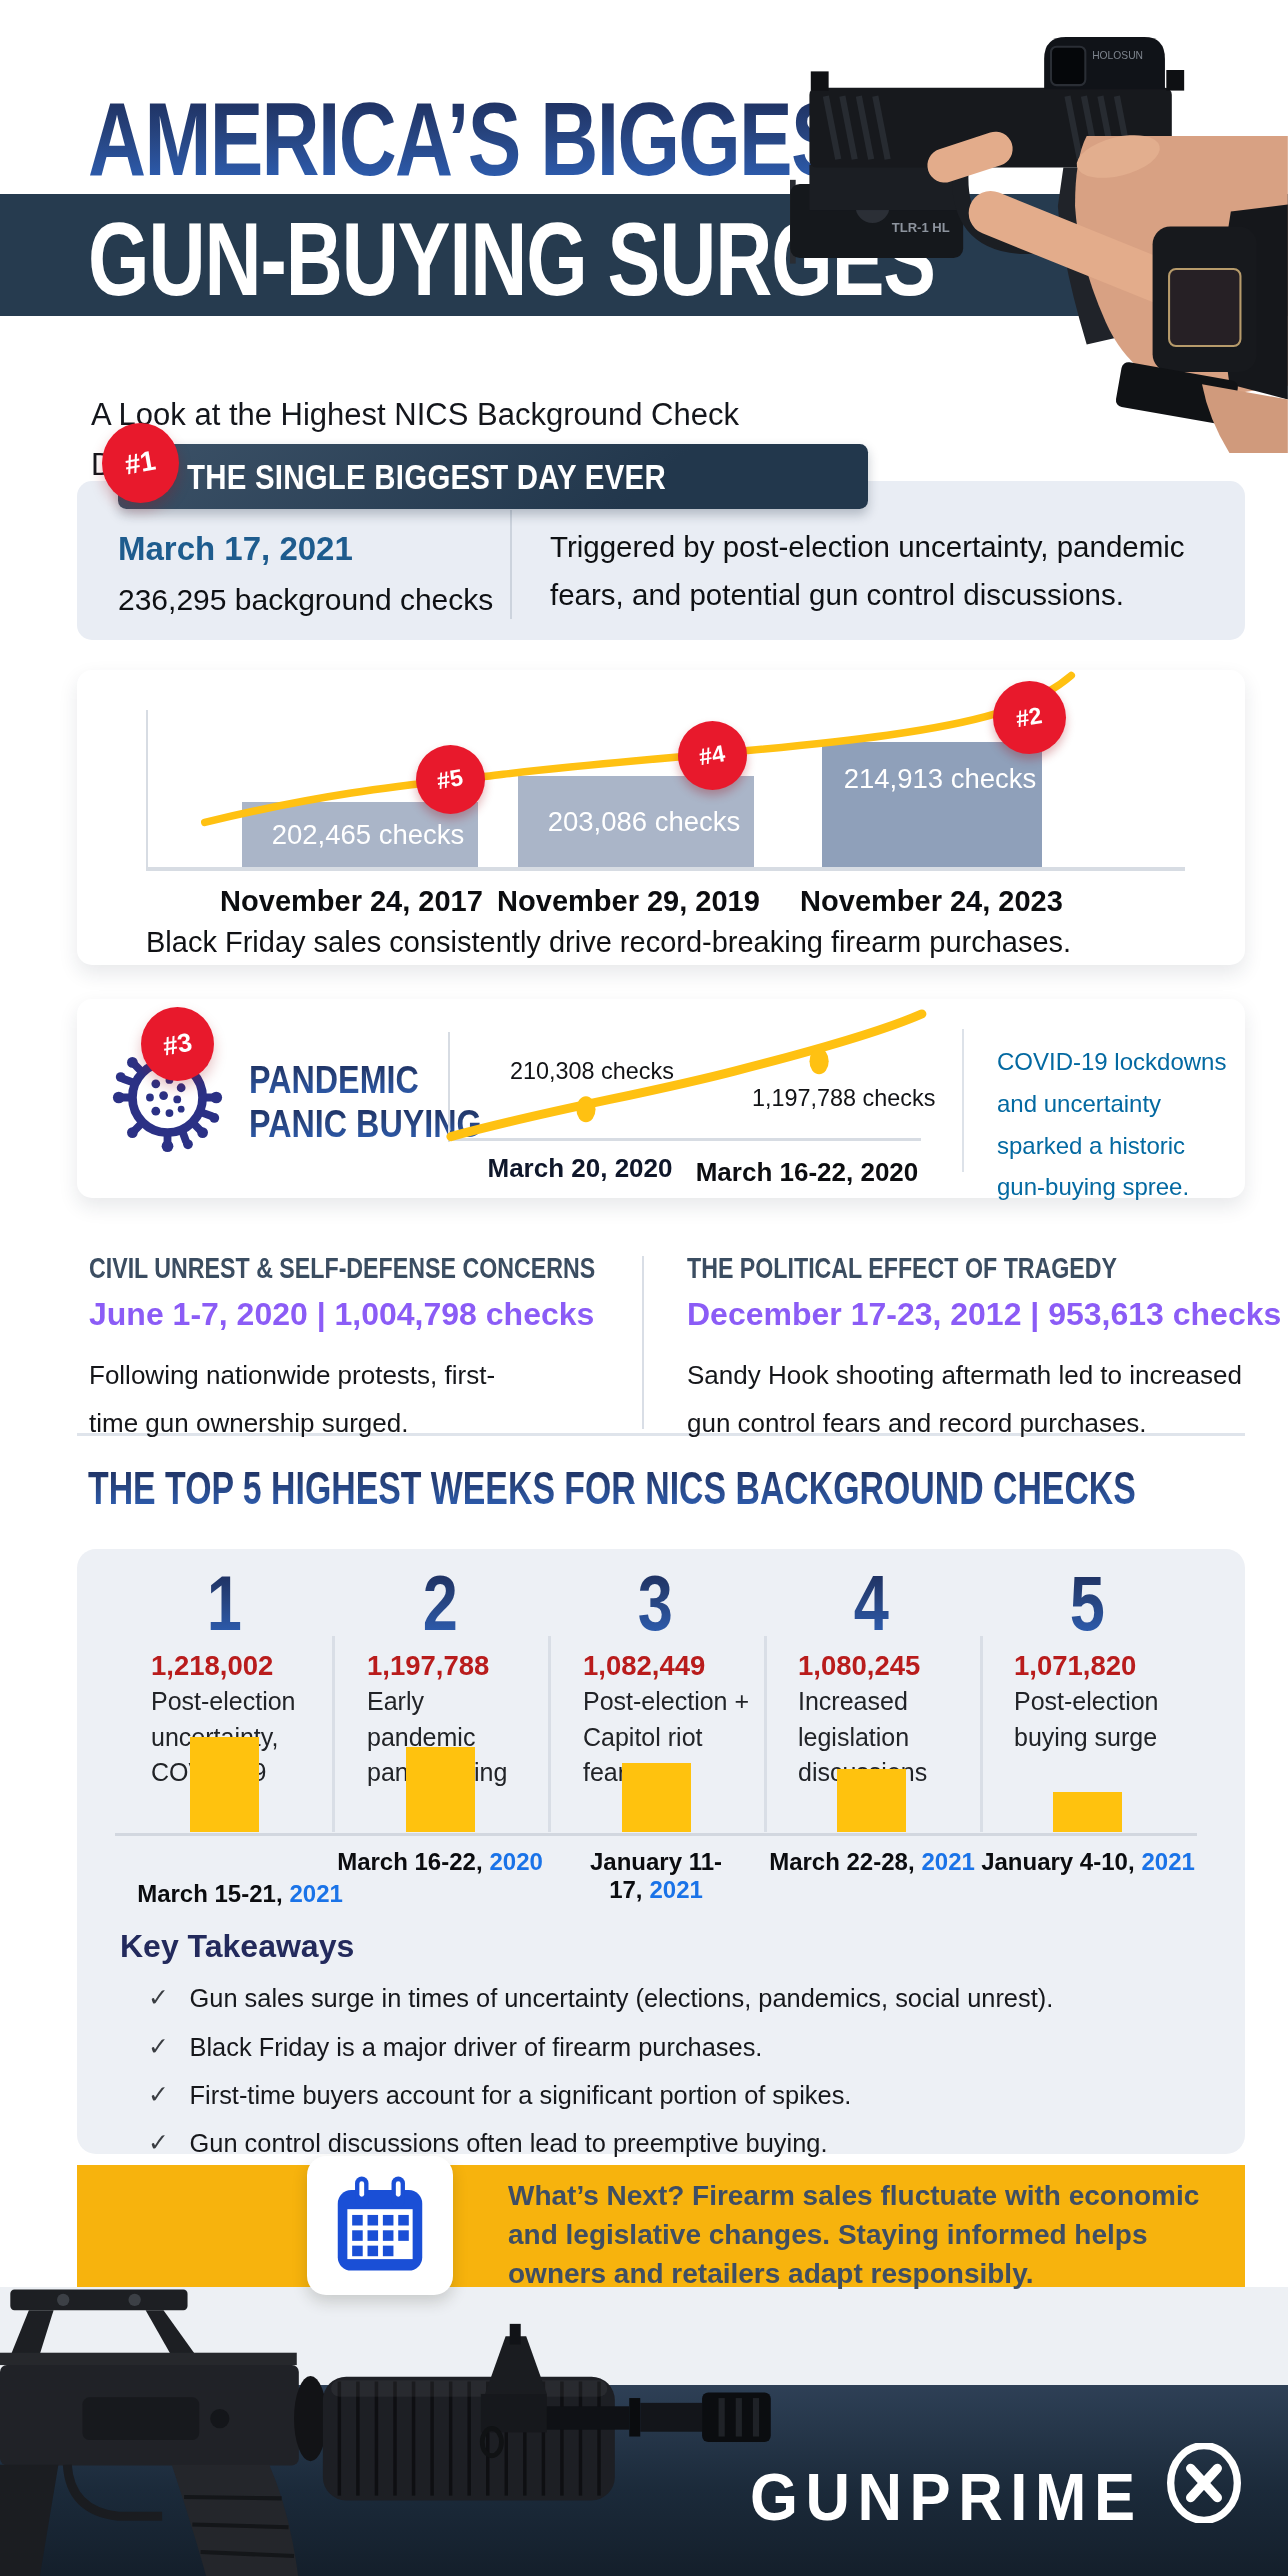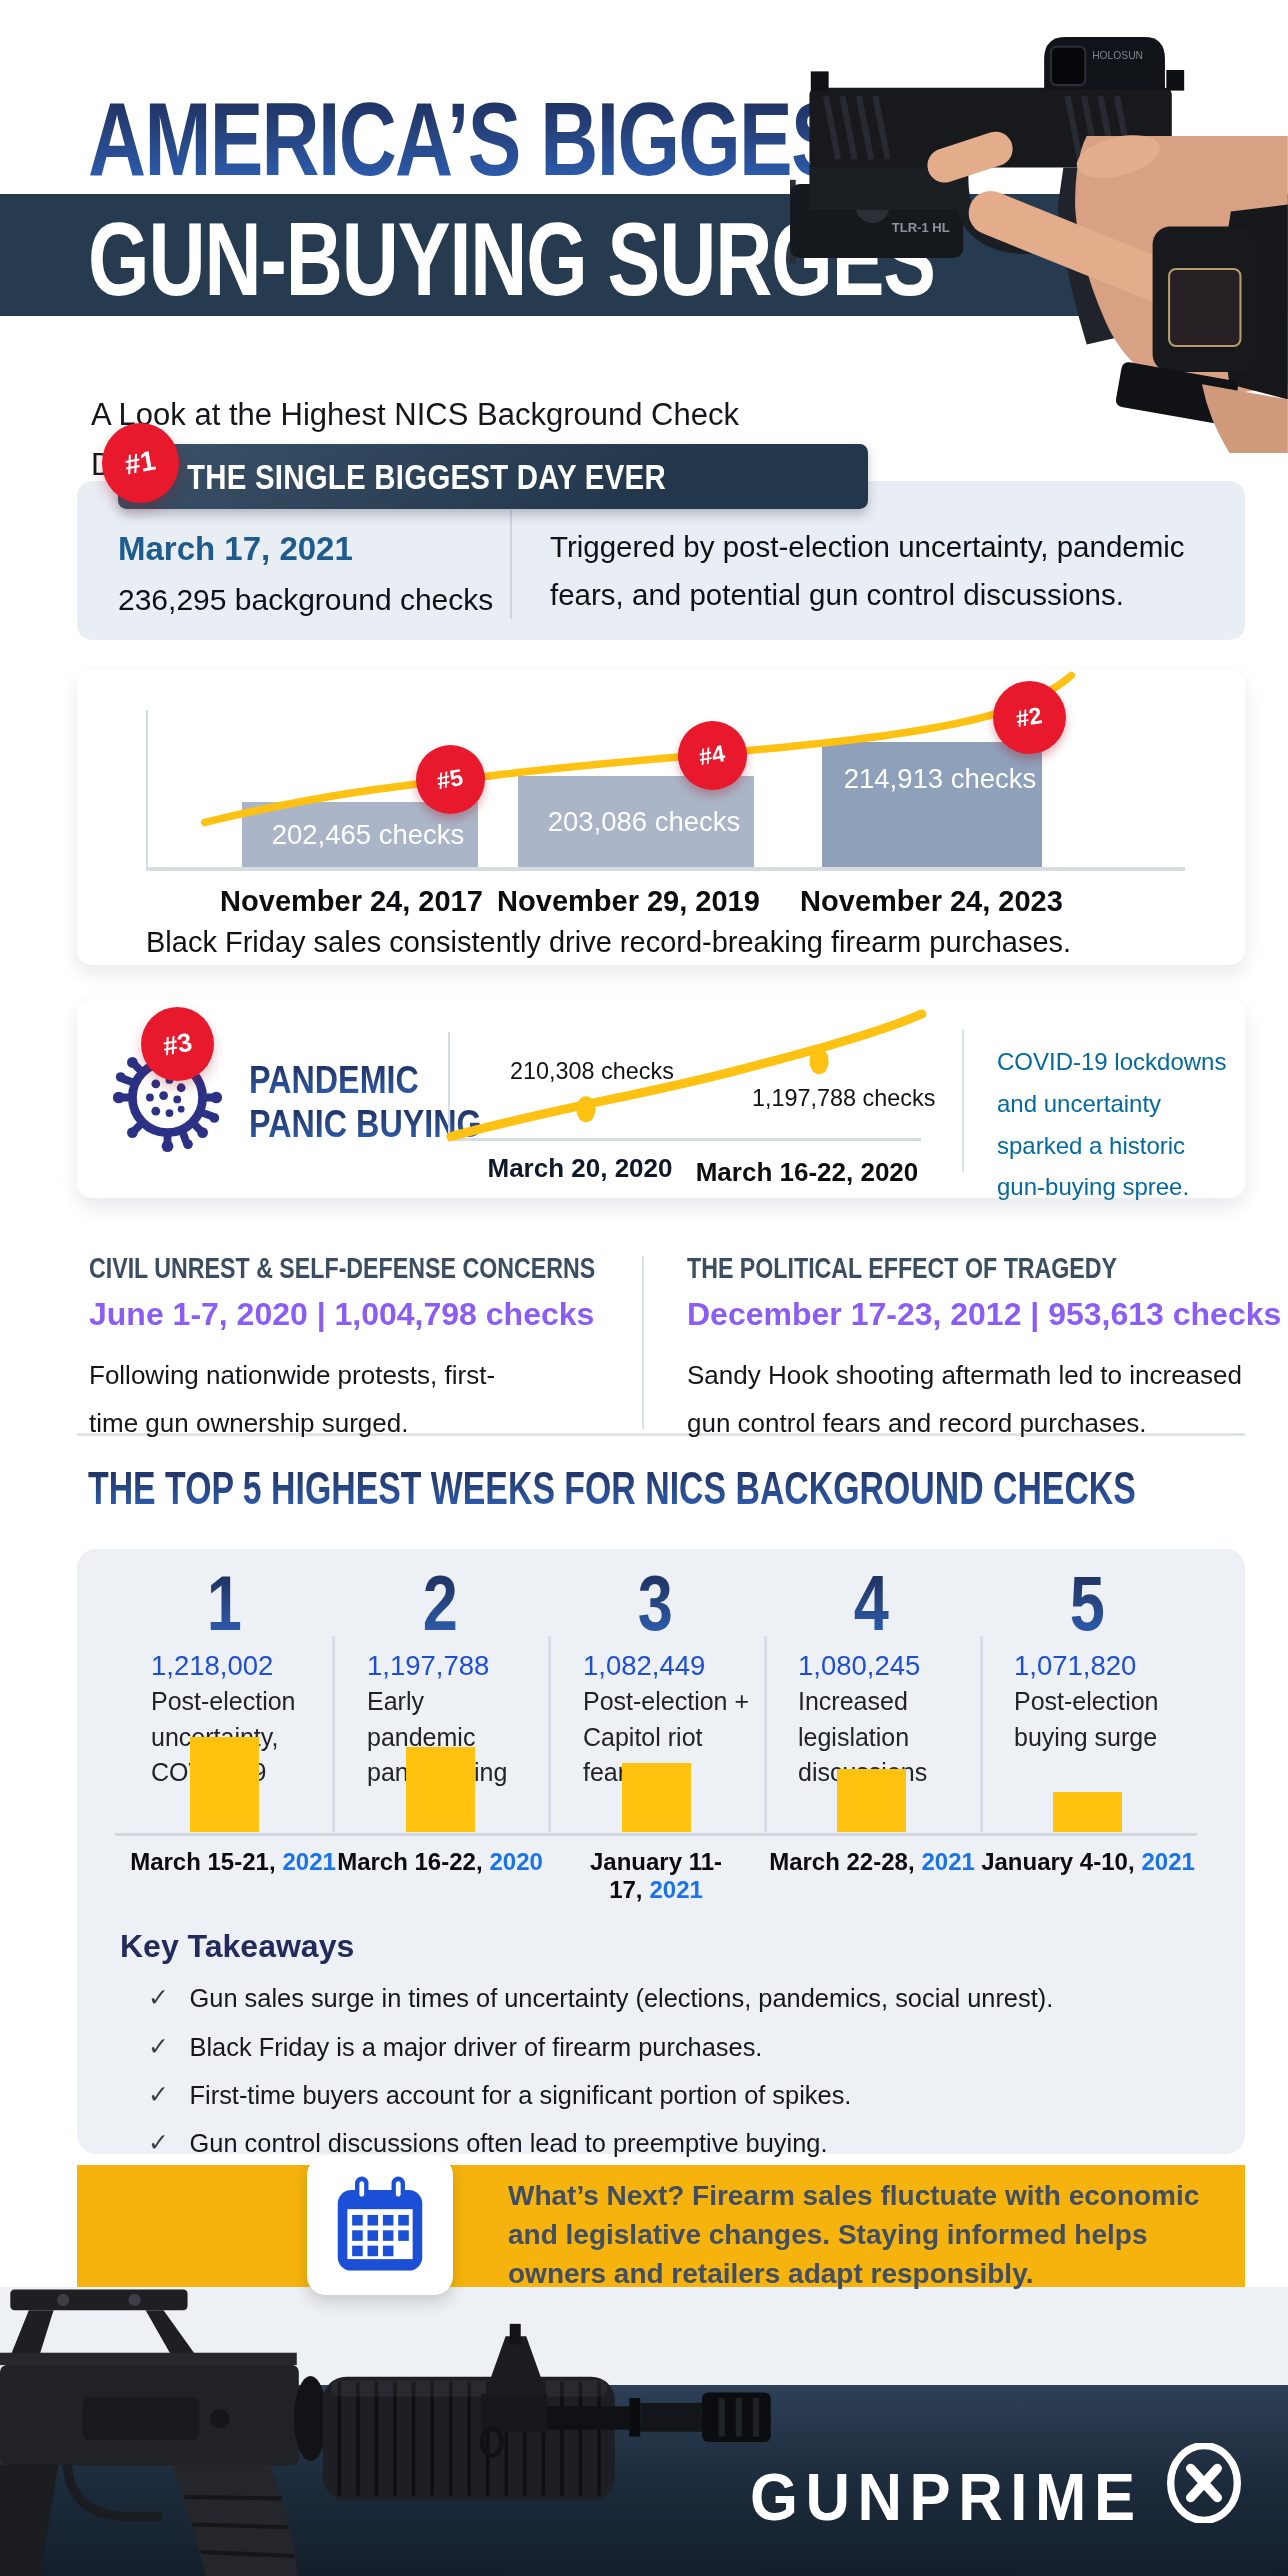--- a/index.html
+++ b/index.html
@@ -75,21 +75,21 @@
   .ev-body{font-size:26px;line-height:1.85;color:#15161a;z-index:2;}
   .ev-vdiv{left:642px;top:1256px;width:2.1px;height:173px;background:#d9dee6;}
   .ev-hr{left:77px;top:1433px;width:1168px;height:2.7px;background:#dfe4eb;}
   
   .t5-title{left:88px;top:1463px;font-size:47px;font-weight:bold;z-index:2;line-height:1.05;}
   .t5-title .cond{transform:scaleX(.72);}
   .t5-card{left:77px;top:1549px;width:1168px;height:605px;border-radius:19px;background:#edf0f5;z-index:1;}
   .t5-num{position:absolute;top:1565px;width:151px;text-align:center;font-size:77px;font-weight:bold;line-height:1;z-index:2;}
   .t5-num .cond{transform:scaleX(.82);transform-origin:center;}
   .t5-vdiv{position:absolute;top:1636px;width:2.7px;height:196px;background:#d9dee6;z-index:2;}
-  .t5-val{position:absolute;top:1650px;width:179px;font-size:27.5px;font-weight:normal;color:#1d4ed8;z-index:2;}
+  .t5-val{position:absolute;top:1650px;width:179px;font-size:27.5px;font-weight:bold;color:#b91c1c;z-index:2;}
   .t5-desc{position:absolute;top:1684px;width:172px;font-size:25px;line-height:1.42;color:#212327;z-index:2;}
   .t5-barwrap{position:absolute;top:1669px;width:69px;height:163px;display:flex;align-items:flex-end;z-index:2;}
   .t5-bar{width:100%;background:#ffc20e;}
   .t5-base{left:115px;top:1833px;width:1082px;height:3.4px;background:#d2d7df;z-index:2;}
   .t5-date{position:absolute;top:1848px;width:216px;text-align:center;font-size:24px;font-weight:bold;color:#0b0c0f;z-index:2;}
   .t5-date .yr{color:#1a73e8;margin-left:6.9px;}
   
   .kt-head{left:120px;top:1928px;font-size:32px;font-weight:bold;color:#232a5c;z-index:2;}
   .kt-item{position:absolute;left:148px;display:flex;align-items:flex-start;z-index:2;}
   .kt-check{font-family:"DejaVu Sans",sans-serif;font-size:25px;color:#3a3d42;margin-right:20.6px;line-height:1.3;}
@@ -325,21 +325,21 @@
       <div class="t5-bar" style="height: 69px;"></div>
     </div>
   <div class="t5-barwrap" style="left:837px;">
       <div class="t5-bar" style="height: 63px;"></div>
     </div>
   <div class="t5-barwrap" style="left:1053px;">
       <div class="t5-bar" style="height: 40px;"></div>
     </div>
   <div class="abs t5-base"></div>
 
-  <div class="t5-date" style="left:125px;"><span>March 15-21,</span><span class="yr">2021</span></div>
+  <div class="t5-date" style="left:132px;margin-top:32px;"><span>March 15-21,</span><span class="yr">2021</span></div>
   <div class="t5-date" style="left:332px;"><span>March 16-22,</span><span class="yr">2020</span></div>
   <div class="t5-date" style="left:548px;"><span>January 11-17,</span><span class="yr">2021</span></div>
   <div class="t5-date" style="left:764px;"><span>March 22-28,</span><span class="yr">2021</span></div>
   <div class="t5-date" style="left:980px;"><span>January 4-10,</span><span class="yr">2021</span></div>
 
   <div class="abs kt-head">Key Takeaways</div>
   <div class="kt-item" style="top:1982px;">
       <span class="kt-check">✓</span>
       <span class="kt-text">Gun sales surge in times of uncertainty (elections, pandemics, social unrest).</span>
     </div>

